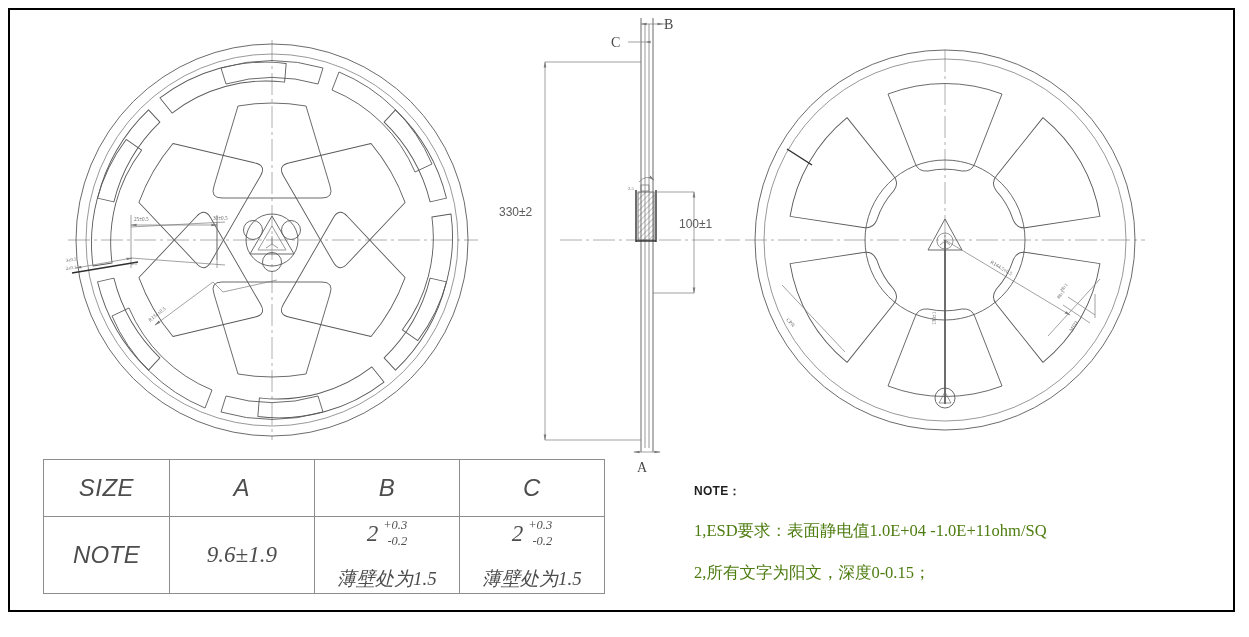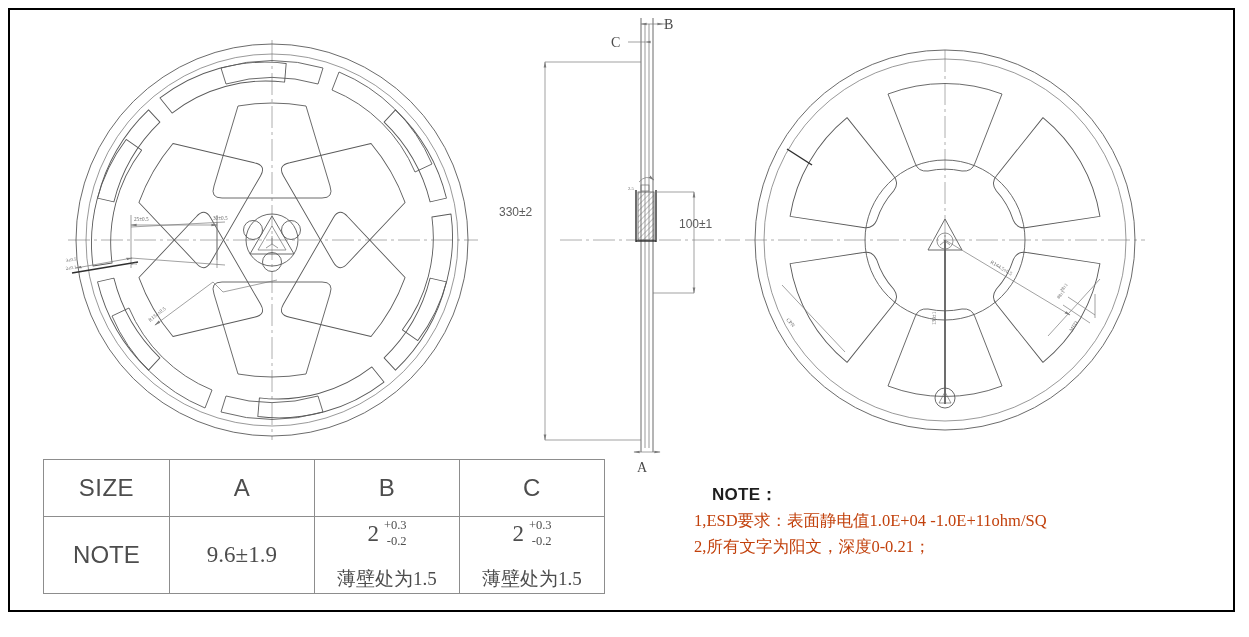--- a/index.html
+++ b/index.html
@@ -27,34 +27,35 @@
   .lbl{font-family:"Liberation Serif",serif;fill:#4a4a4a;font-size:14px;}
 
   
   #spec-table{
     position:absolute;left:43px;top:459px;width:562px;height:129px;
     border-collapse:collapse;background:#fff;
   }
   #spec-table td{
     border:1px solid #8d8d8d;text-align:center;vertical-align:middle;
     color:#4d4d4d;
+    font-style:italic;
   }
   .th-cell{height:54px;font-family:"Liberation Sans",sans-serif;font-size:24px;letter-spacing:.5px;}
   .td-cell{height:74px;font-family:"Liberation Serif",serif;font-size:23px;}
   .c-size{width:125px;}.c-a{width:145px;}.c-b{width:146px;}.c-c{width:146px;}
   .tolbox{display:flex;align-items:center;justify-content:center;gap:5px;line-height:1;}
   .tolbox .base{font-family:"Liberation Serif",serif;font-size:23px;}
   .tolstack{display:flex;flex-direction:column;font-family:"Liberation Serif",serif;
     font-size:12.5px;line-height:1.25;text-align:right;}
   .thinwall{font-family:"Liberation Serif",serif;font-size:19px;margin-top:17px;}
 
   
   #note-block{position:absolute;left:694px;top:483px;color:#4f4f4f;}
-  #note-title{font-family:"Liberation Sans",sans-serif;font-size:17px;font-weight:bold;color:#1e1e1e;letter-spacing:.3px;margin-left:18px;}
-  .note-line{font-family:"Liberation Serif",serif;font-size:16.5px;color:#c2410c;margin-top:4px;white-space:nowrap;}
+  #note-title{font-family:"Liberation Sans",sans-serif;font-size:12px;font-weight:bold;color:#1e1e1e;letter-spacing:.3px;}
+  .note-line{font-family:"Liberation Serif",serif;font-size:16.5px;color:#4d7c0f;margin-top:20px;white-space:nowrap;}
 </style>
 </head>
 <body>
 
 <div id="sheet">
   <div id="frame"></div>
 
   <svg width="1249" height="637" viewBox="0 0 1249 637">
     <defs>
       <pattern id="hatchpat" width="4" height="4" patternTransform="rotate(45)" patternUnits="userSpaceOnUse">
@@ -362,15 +363,15 @@
           </div>
           <div class="thinwall">薄壁处为1.5</div>
         </td>
       </tr>
     </tbody>
   </table>
 
   <div id="note-block">
     <div id="note-title">NOTE：</div>
     <div class="note-line">1,ESD要求：表面静电值1.0E+04 -1.0E+11ohm/SQ</div>
-    <div class="note-line">2,所有文字为阳文，深度0-0.21；</div>
+    <div class="note-line">2,所有文字为阳文，深度0-0.15；</div>
   </div>
 </div>
 
 </body></html>

